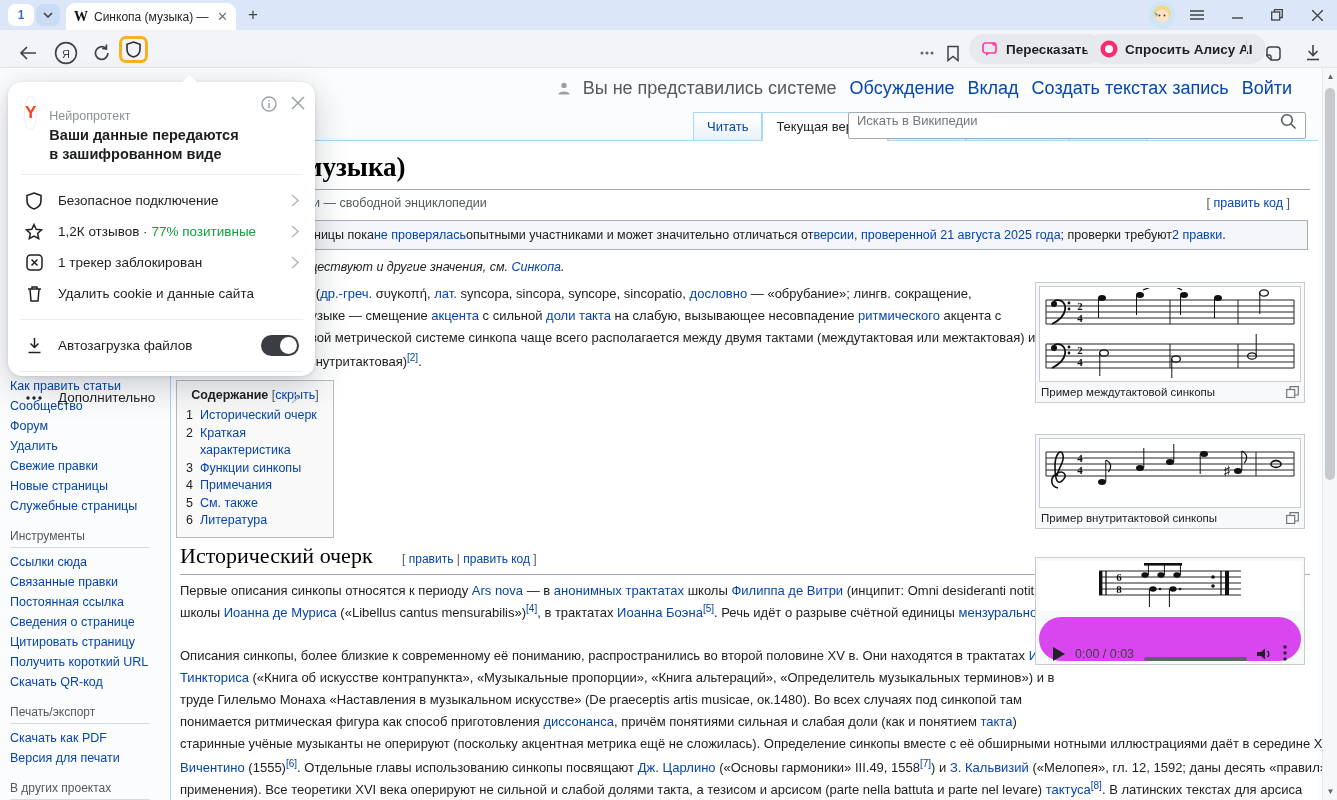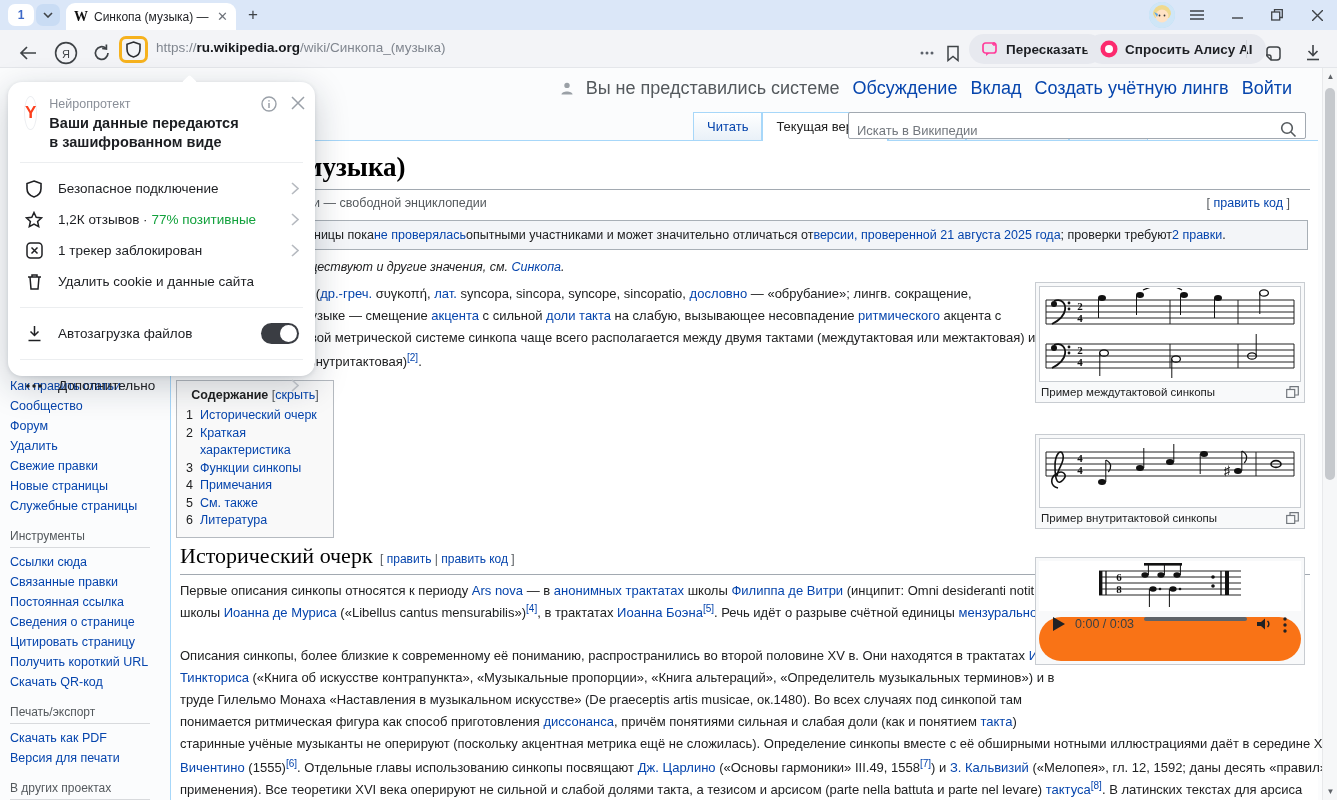--- a/index.html
+++ b/index.html
@@ -30,21 +30,21 @@
 .pill{position:absolute;top:34px;height:30px;border-radius:15px;background:#e7e9ef;display:flex;align-items:center;
   gap:7px;padding:0 13px;font-size:13.5px;color:#1d1f23;font-weight:bold}
 .tb-divider{position:absolute;left:1246px;top:40px;width:1px;height:18px;background:#d4d7dc}
 
 .popup{position:absolute;left:8px;top:82px;width:307px;height:294px;background:#fff;border-radius:14px;
   box-shadow:0 10px 34px rgba(20,30,50,.22),0 1px 4px rgba(20,30,50,.12);z-index:60;padding:14px 16px 10px 16px}
 .popup .notch{position:absolute;left:176px;top:-5px;width:11px;height:11px;background:#fff;transform:rotate(45deg);border-radius:2px}
 .p-head{display:flex;gap:12px}
 .p-logo{width:34px;height:34px;border-radius:50%;border:1px solid #eceef1;display:flex;align-items:center;justify-content:center;
   font-weight:bold;font-size:17px;color:#fc3f1d;background:#fff}
-.p-brand{font-size:12.5px;color:#8a8f98;margin-top:1px}
+.p-brand{font-size:12.5px;color:#8a8f98;margin-top:13px}
 .p-title{font-size:14.5px;font-weight:bold;line-height:19px;color:#1c1e22;margin-top:3px;width:200px}
 .p-hicons{margin-left:auto;display:flex;gap:14px;color:#9aa0a8}
 .p-sep{height:1px;background:#eceef0;margin:10px -4px}
 .p-row{display:flex;align-items:center;height:31px;gap:14px;font-size:13.5px;color:#1c1e22}
 .p-row .ric{width:20px;display:flex;justify-content:center}
 .p-row .chev{margin-left:auto}
 .green{color:#12a13c}
 .toggle{margin-left:auto;width:38px;height:21px;border-radius:11px;background:#3a3d43;position:relative}
 .toggle .knob{position:absolute;right:2px;top:2px;width:17px;height:17px;border-radius:50%;background:#fff}
 
@@ -53,21 +53,21 @@
   border-left:1px solid #a7d7f9;border-top:1px solid #a7d7f9}
 .personal{position:absolute;right:30px;top:10px;display:flex;align-items:center;gap:13px;font-size:18px}
 .personal .gray{color:#54595d}
 a.wlink,.wlink{color:#0645ad;text-decoration:none;cursor:pointer}
 .wtabs{position:absolute;left:693px;top:44px;display:flex;height:28px}
 .wtab{border:1px solid #a7d7f9;border-bottom:none;background:linear-gradient(#ffffff,#e9f1f8);
   padding:0 13px;display:flex;align-items:center;font-size:13px;color:#0645ad}
 .wtab.active{background:#fff;color:#222;position:relative}
 .wtab.active:after{content:"";position:absolute;left:0;right:0;bottom:-1px;height:1px;background:#fff}
 .searchbox{position:absolute;left:848px;top:44px;width:458px;height:27px;border:1px solid #a2a9b1;border-radius:2px;
-  background:#fff;display:flex;align-items:flex-end;padding:0 8px;font-size:13px;color:#72777d}
+  background:#fff;display:flex;align-items:flex-start;padding:0 8px;font-size:13px;color:#72777d}
 .searchbox .mag{margin-left:auto}
 .ptitle{position:absolute;left:180px;top:84px;font-family:"Liberation Serif",serif;font-size:27px;color:#000;
   width:1130px;border-bottom:1px solid #a2a9b1;padding-bottom:6px}
 .tagline{position:absolute;left:180px;top:128px;font-size:12.5px;color:#54595d}
 .editcode{position:absolute;right:32px;top:128px;font-size:12.5px}
 .gray{color:#54595d}
 .notice{position:absolute;left:180px;top:152px;width:1128px;height:30px;background:#f3f5f8;border:1px solid #a8afb6;
   display:flex;align-items:center;padding:0 10px;font-size:12.5px;color:#202122;white-space:nowrap;overflow:hidden}
 .hatnote{position:absolute;left:186px;top:192px;font-style:italic;font-size:12.5px;color:#202122}
 .para{position:absolute;font-size:13px;color:#202122}
@@ -84,27 +84,27 @@
 .tocrow{display:flex;gap:7px;line-height:17.5px}
 .tocnum{color:#202122}
 
 .sidebar{position:absolute;left:10px;top:310px;width:158px;font-size:12.5px;line-height:17px}
 .sb-group{margin-bottom:13px}
 .sb-head{color:#54595d;font-size:12px;border-bottom:1px solid #d8dadd;padding-bottom:2px;margin-bottom:6px;width:140px}
 .sidebar a{display:block;color:#0645ad;text-decoration:none;margin-bottom:3px}
 
 .sechead{position:absolute;left:180px;top:475px;width:1130px;border-bottom:1px solid #a2a9b1;padding-bottom:5px;
   font-family:"Liberation Serif",serif;font-size:22px;color:#000}
-.secedit{font-family:"Liberation Sans",sans-serif;font-size:12px;margin-left:2px}
+.secedit{font-family:"Liberation Sans",sans-serif;font-size:12px;margin-left:24px}
 
 .fig{position:absolute;left:1035px;width:270px;background:#f8f9fa;border:1px solid #c8ccd1;padding:3px}
 .fig .imgbox{background:#fff;border:1px solid #c8ccd1;display:flex;align-items:center;justify-content:center}
 .figcap{display:flex;align-items:center;gap:6px;padding:4px 2px 1px 2px;font-size:11.5px;color:#202122}
 .figcap .mag2{margin-left:auto;flex:none}
-.audio{margin-top:6px;height:44px;border-radius:22px;background:#f97316;display:flex;align-items:flex-start;
+.audio{margin-top:6px;height:44px;border-radius:22px;background:#d946ef;display:flex;align-items:flex-end;
   padding:0 14px;gap:10px}
 .audio .time{font-size:12.5px;color:#3c4043;white-space:nowrap}
 .audio .bar{flex:1;height:4px;border-radius:2px;background:#5f6368}
 
 .sbar{position:absolute;right:0;top:68px;width:15px;height:732px;background:#f6f7f8;border-left:1px solid #e8e9eb}
 .sbar .thumb{position:absolute;left:2px;top:20px;width:10px;height:392px;background:#c6c9cd;border-radius:5px}
 .sbar .arr{position:absolute;left:0;width:15px;text-align:center;font-size:8px;color:#5f6368}
 </style>
 </head>
 <body>
@@ -175,23 +175,20 @@
     <svg width="18" height="18">
         <path d="M15 9 a6.3 6.3 0 1 1 -2.1 -4.7" fill="none" stroke="#3f4347" stroke-width="1.7"></path>
         <path d="M13.4 0.6 L13.4 5 L9.2 4.4" fill="none" stroke="#3f4347" stroke-width="1.7"></path>
       </svg>
   </div>
   <div class="shieldbox">
     <svg width="15" height="17">
         <path d="M7.5 1 L14 3.3 V8 C14 12.4 11 15.2 7.5 16 C4 15.2 1 12.4 1 8 V3.3 Z" fill="none" stroke="#2a2c30" stroke-width="1.6"></path>
       </svg>
   </div>
-  <div class="url">
-    <span>https://</span><span class="host">ru.wikipedia.org</span><span>/wiki/Синкопа_(музыка)</span>
-  </div>
   <div class="tbicon" style="left:915px;width:24px;height:30px">
     <svg width="14" height="4">
         <circle cx="2" cy="2" r="1.5" fill="#5c616a"></circle>
         <circle cx="7" cy="2" r="1.5" fill="#5c616a"></circle>
         <circle cx="12" cy="2" r="1.5" fill="#5c616a"></circle>
       </svg>
   </div>
   <div class="tbicon" style="left:941px;width:24px;height:30px">
     <svg width="14" height="17">
         <path d="M2 1.5 H12 V15.5 L7 11.5 L2 15.5 Z" fill="none" stroke="#3f4347" stroke-width="1.5"></path>
@@ -230,21 +227,21 @@
     <div class="content-box"></div>
 
     <div class="personal">
       <svg width="12" height="13">
           <circle cx="6" cy="3.4" r="2.7" fill="#9aa0a6"></circle>
           <path d="M0.5 12.5 c0 -4 11 -4 11 0 z" fill="#9aa0a6"></path>
         </svg>
       <span class="gray">Вы не представились системе</span>
       <a class="wlink">Обсуждение</a>
       <a class="wlink">Вклад</a>
-      <a class="wlink">Создать учётную лингв</a>
+      <a class="wlink">Создать текстах запись</a>
       <a class="wlink">Войти</a>
     </div>
 
     <div class="wtabs">
       <div class="wtab">Читать</div>
       <div class="wtab active">Текущая версия</div>
       <div class="wtab">Править</div>
       <div class="wtab">Править код</div>
       <div class="wtab">История</div>
     </div>

